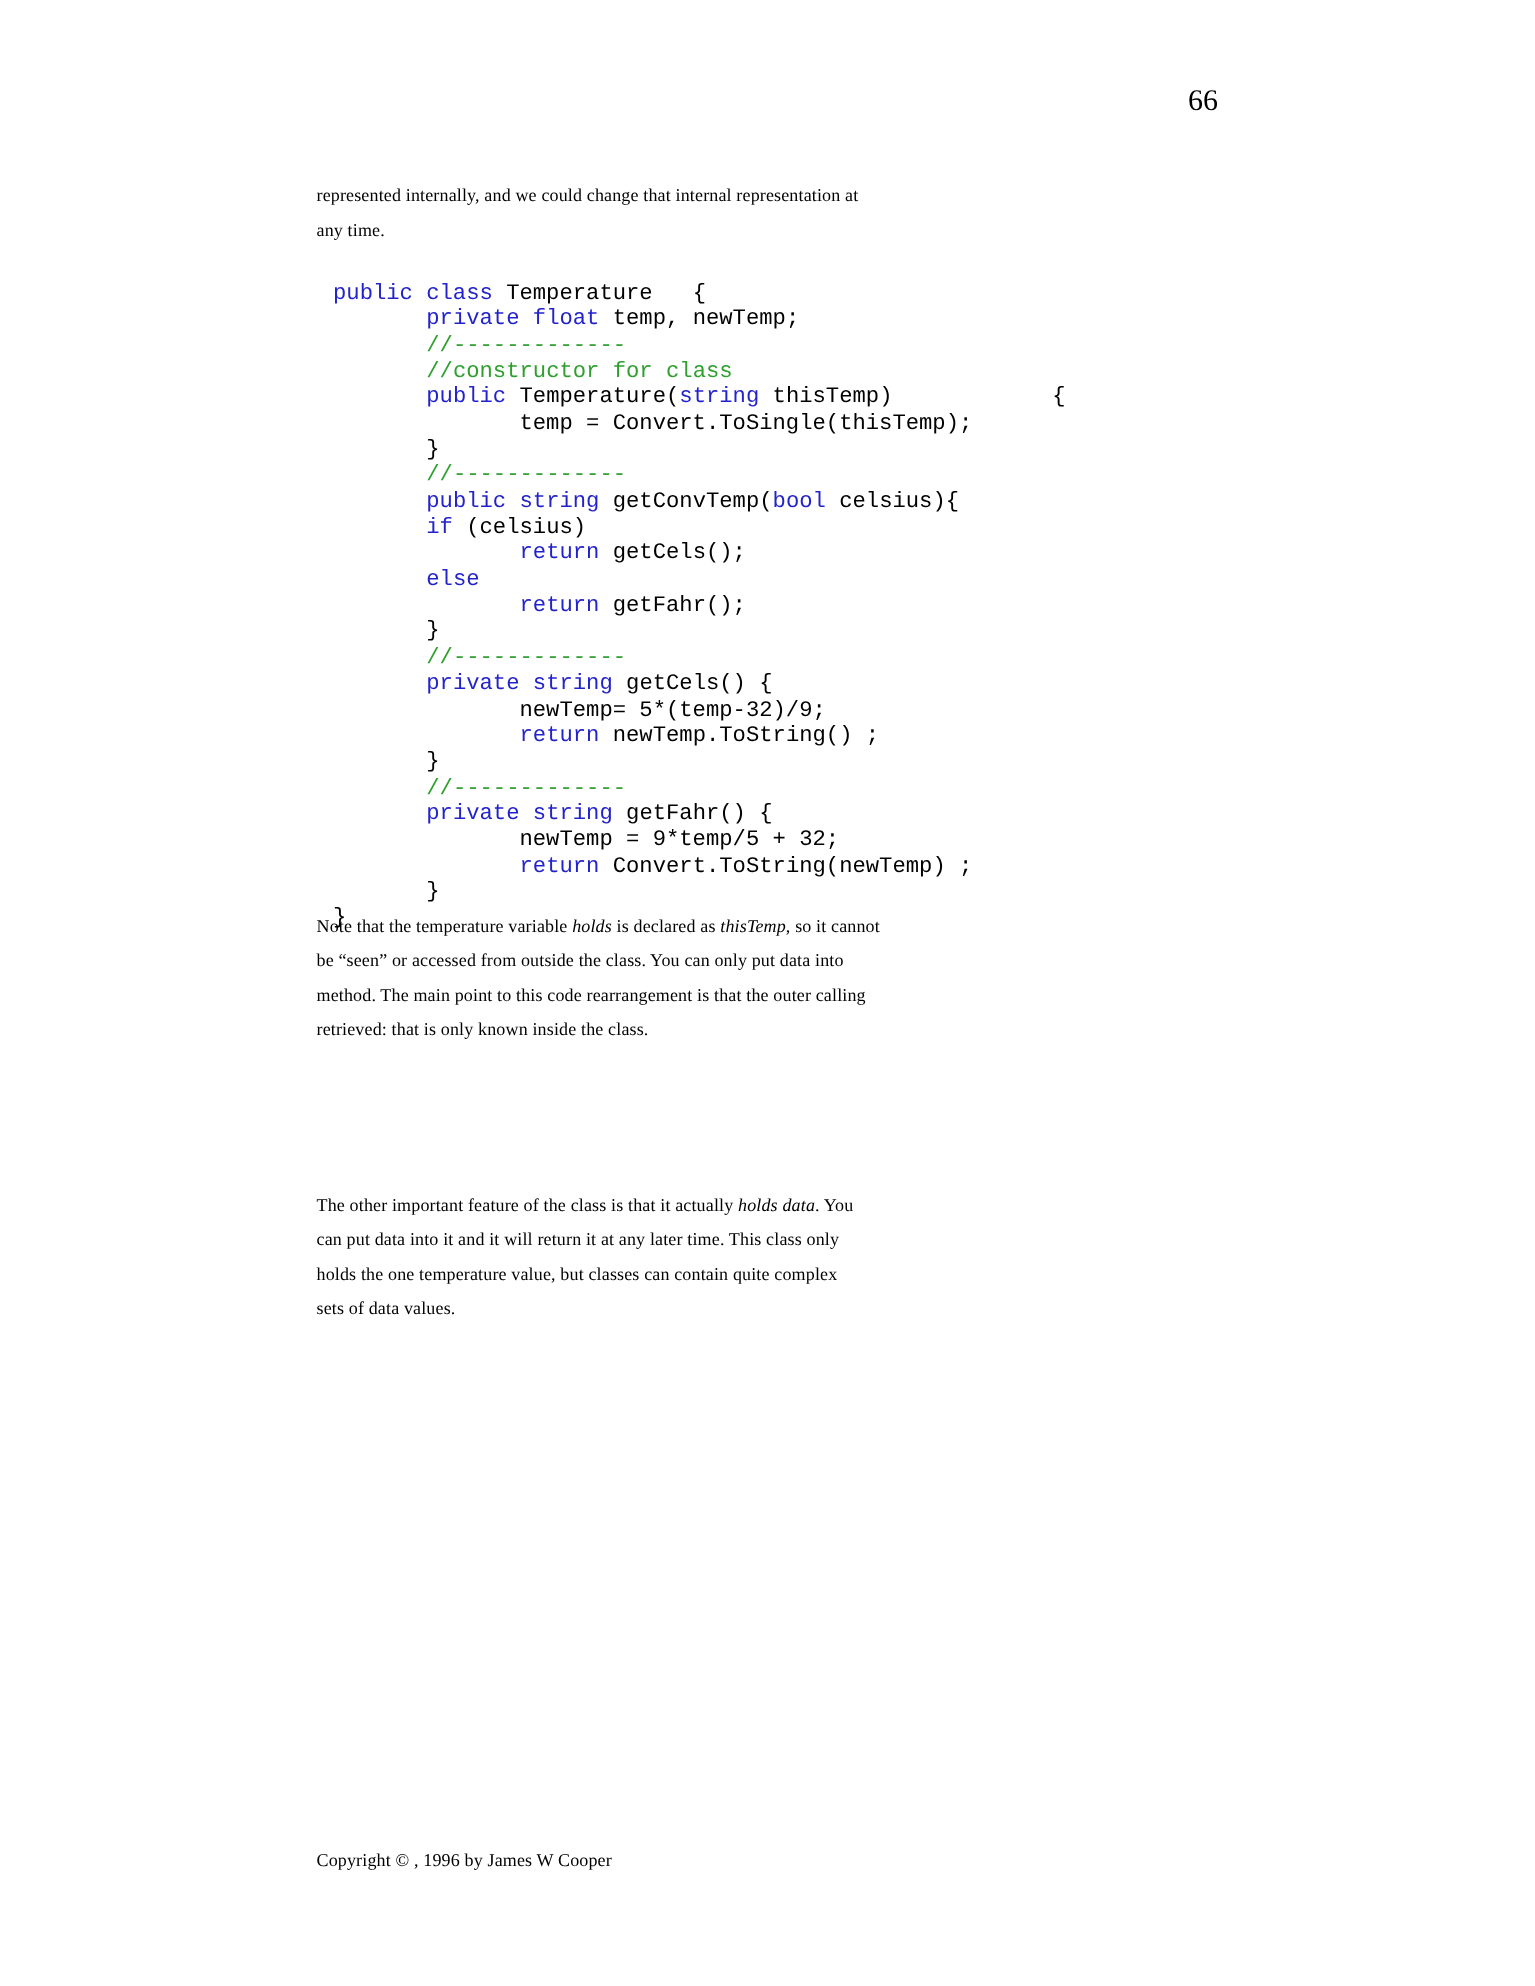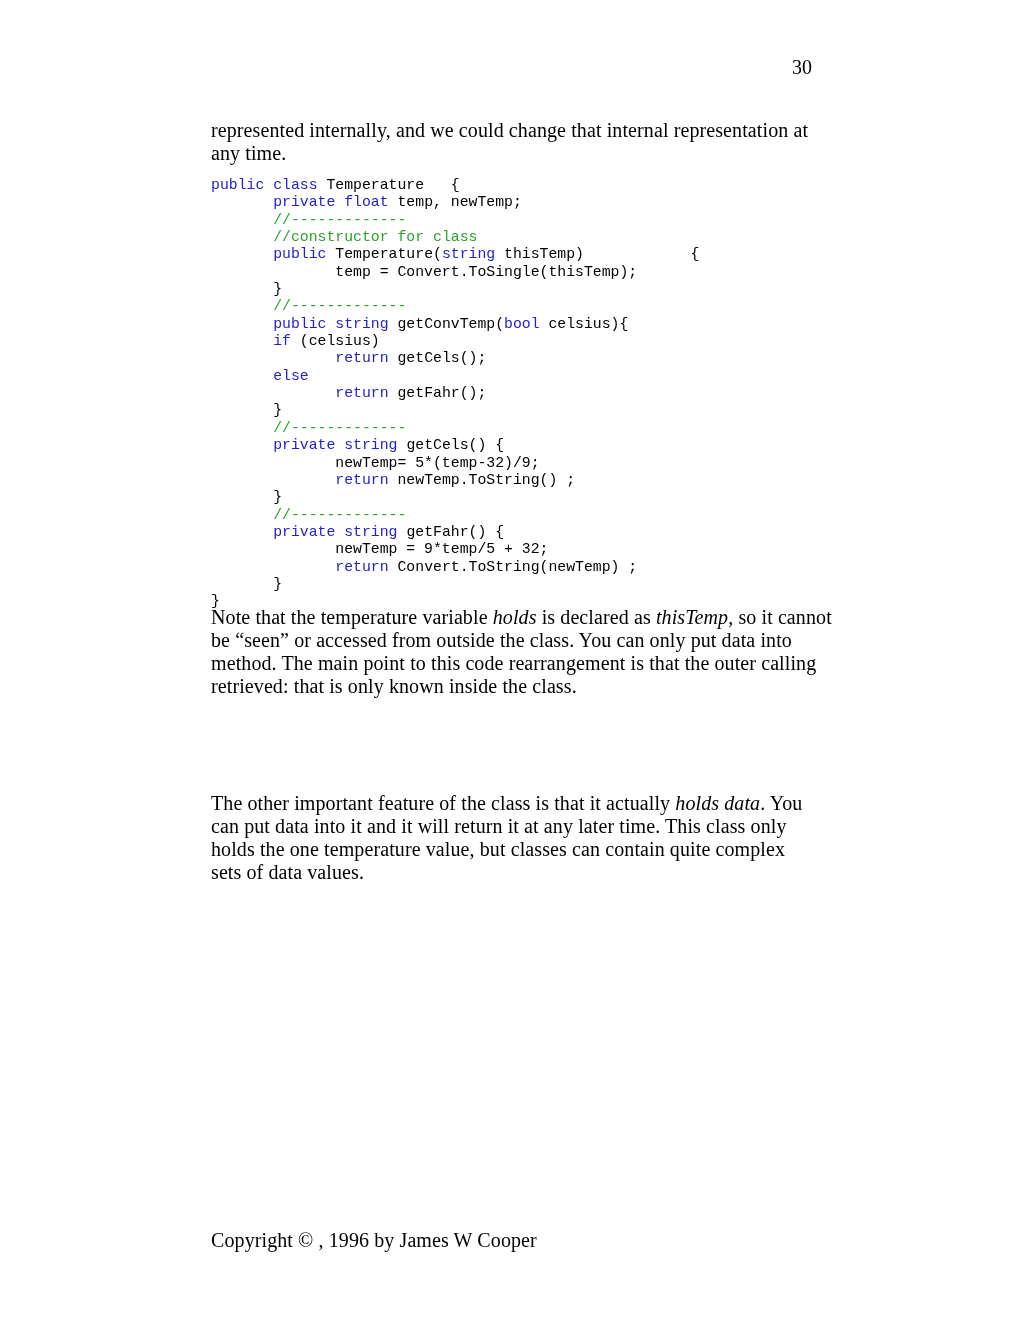--- a/index.html
+++ b/index.html
@@ -21,48 +21,48 @@
     top: 56px;
     left: 0;
     width: 812px;
     text-align: right;
     font-size: 20px;
     line-height: 23px;
   }
   .body-text {
     position: absolute;
     left: 211px;
-    font-size: 20px;
+    font-size: 12px;
     line-height: 23px;
     letter-spacing: 0.1px;
   }
   .body-text .line { white-space: pre; }
   .intro  { top: 119px; }
   .para1  { top: 606px; }
   .para2  { top: 792px; }
   .footer { top: 1229px; }
   .code-block {
     position: absolute;
     left: 211px;
     top: 177px;
-    margin: 0;
+    margin: 11px;
     font-family: "Liberation Mono", "DejaVu Sans Mono", monospace;
     font-size: 14.8px;
     line-height: 17.35px;
   }
   .code-block .line { white-space: pre; min-height: 17.35px; }
   .s-k { color: var(--kw, #2323cb); }
   .s-c { color: var(--cm, #2fa02f); }
   .s-i { font-style: italic; }
 </style>
 </head>
 <body>
 
 <div class="page">
-  <div class="page-number">30</div>
+  <div class="page-number">66</div>
   <div class="body-text intro">
       <div class="line"><span>represented internally, and we could change that internal representation at</span></div>
       <div class="line"><span>any time.</span></div>
     </div>
   <pre class="code-block"><div class="line"><span class="s-k">public class</span><span> Temperature   {</span></div><div class="line"><span>       </span><span class="s-k">private float</span><span> temp, newTemp;</span></div><div class="line"><span>       </span><span class="s-c">//-------------</span></div><div class="line"><span>       </span><span class="s-c">//constructor for class</span></div><div class="line"><span>       </span><span class="s-k">public</span><span> Temperature(</span><span class="s-k">string</span><span> thisTemp)            {</span></div><div class="line"><span>              temp = Convert.ToSingle(thisTemp);</span></div><div class="line"><span>       }</span></div><div class="line"><span>       </span><span class="s-c">//-------------</span></div><div class="line"><span>       </span><span class="s-k">public string</span><span> getConvTemp(</span><span class="s-k">bool</span><span> celsius){</span></div><div class="line"><span>       </span><span class="s-k">if</span><span> (celsius)</span></div><div class="line"><span>              </span><span class="s-k">return</span><span> getCels();</span></div><div class="line"><span>       </span><span class="s-k">else</span></div><div class="line"><span>              </span><span class="s-k">return</span><span> getFahr();</span></div><div class="line"><span>       }</span></div><div class="line"><span>       </span><span class="s-c">//-------------</span></div><div class="line"><span>       </span><span class="s-k">private string</span><span> getCels() {</span></div><div class="line"><span>              newTemp= 5*(temp-32)/9;</span></div><div class="line"><span>              </span><span class="s-k">return</span><span> newTemp.ToString() ;</span></div><div class="line"><span>       }</span></div><div class="line"><span>       </span><span class="s-c">//-------------</span></div><div class="line"><span>       </span><span class="s-k">private string</span><span> getFahr() {</span></div><div class="line"><span>              newTemp = 9*temp/5 + 32;</span></div><div class="line"><span>              </span><span class="s-k">return</span><span> Convert.ToString(newTemp) ;</span></div><div class="line"><span>       }</span></div><div class="line"><span>}</span></div></pre>
   <div class="body-text para1">
       <div class="line"><span>Note that the temperature variable </span><span class="s-i">holds</span><span> is declared as </span><span class="s-i">thisTemp</span><span>, so it cannot</span></div>
       <div class="line"><span>be “seen” or accessed from outside the class. You can only put data into</span></div>
       <div class="line"><span>method. The main point to this code rearrangement is that the outer calling</span></div>
       <div class="line"><span>retrieved: that is only known inside the class.</span></div>

